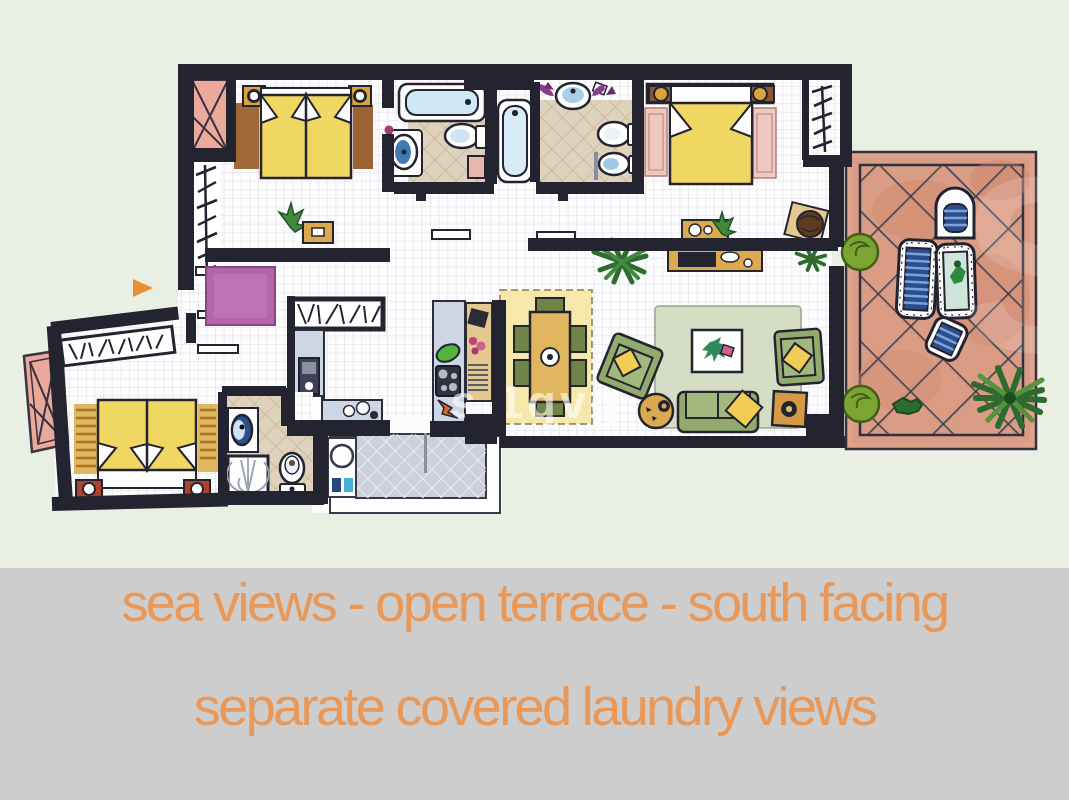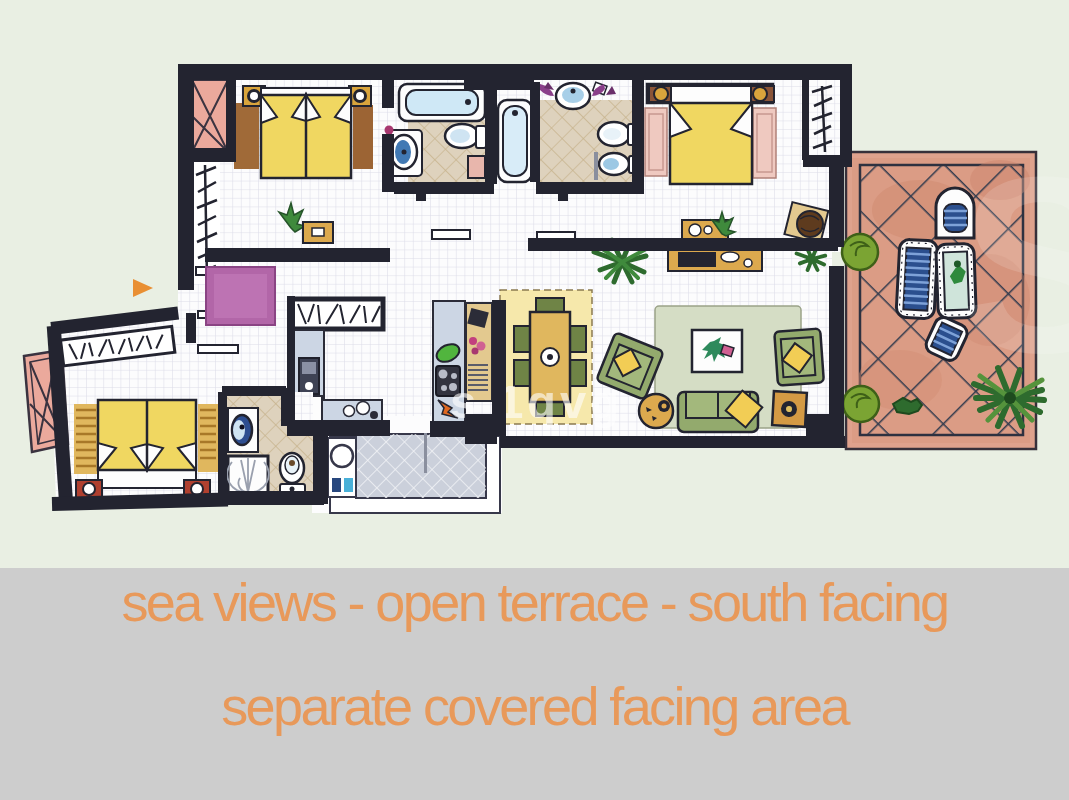--- a/index.html
+++ b/index.html
@@ -370,13 +370,13 @@
 <rect x="313" y="420" width="15" height="84"></rect>
 <rect x="220" y="491" width="104" height="14"></rect>
 <rect x="186" y="313" width="10" height="30"></rect>
 <rect x="416" y="194" width="10" height="7"></rect>
 <rect x="558" y="194" width="10" height="7"></rect>
 <rect x="348" y="248" width="10" height="7"></rect>
 </g>
 </svg>
 <div class="cap"></div>
 <div class="cl" style="top:575px;">sea views - open terrace - south facing</div>
-<div class="cl" style="top:679px;">separate covered facing area</div>
+<div class="cl" style="top:679px;">separate covered laundry views</div>
 </div>
 </body></html>

